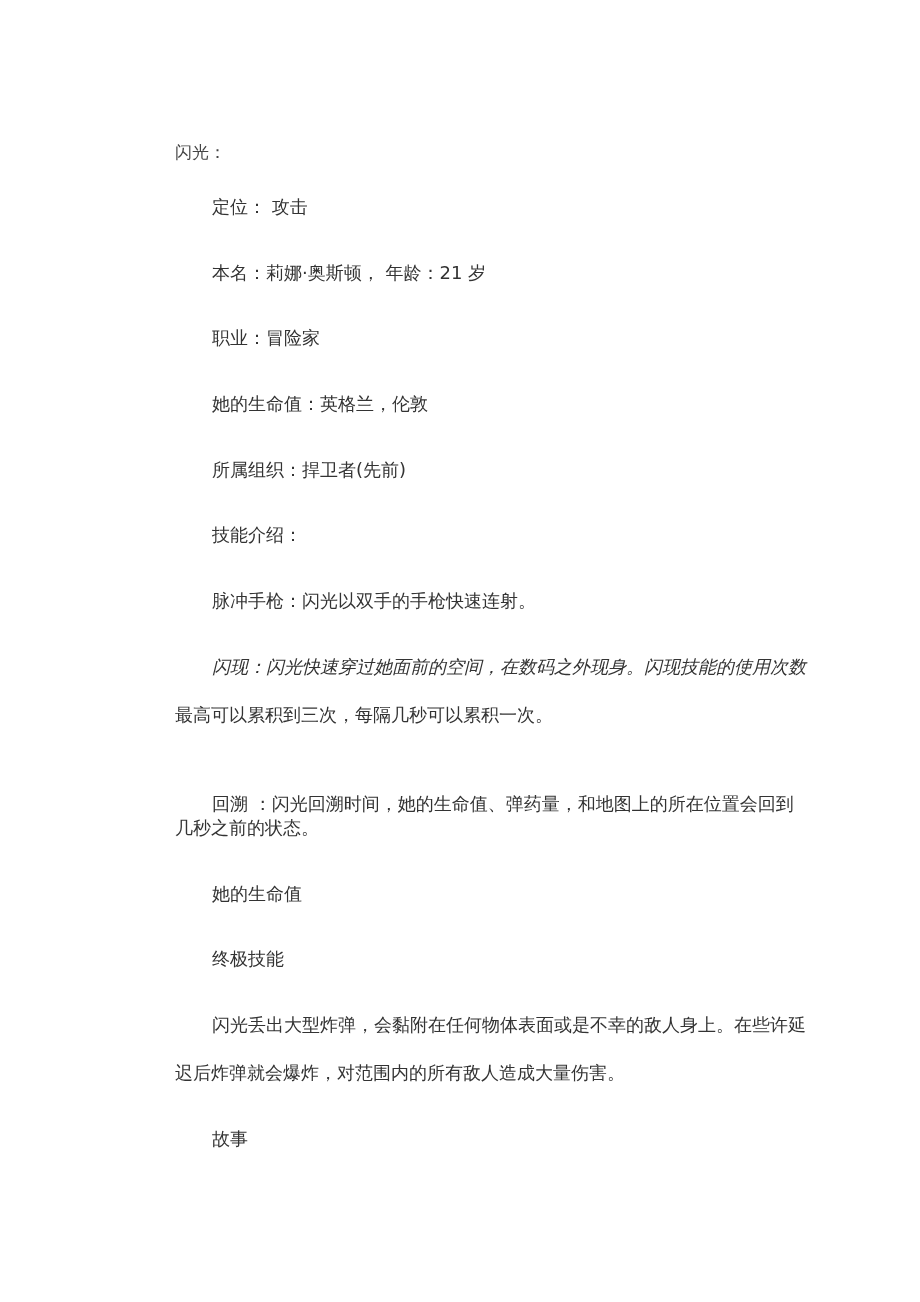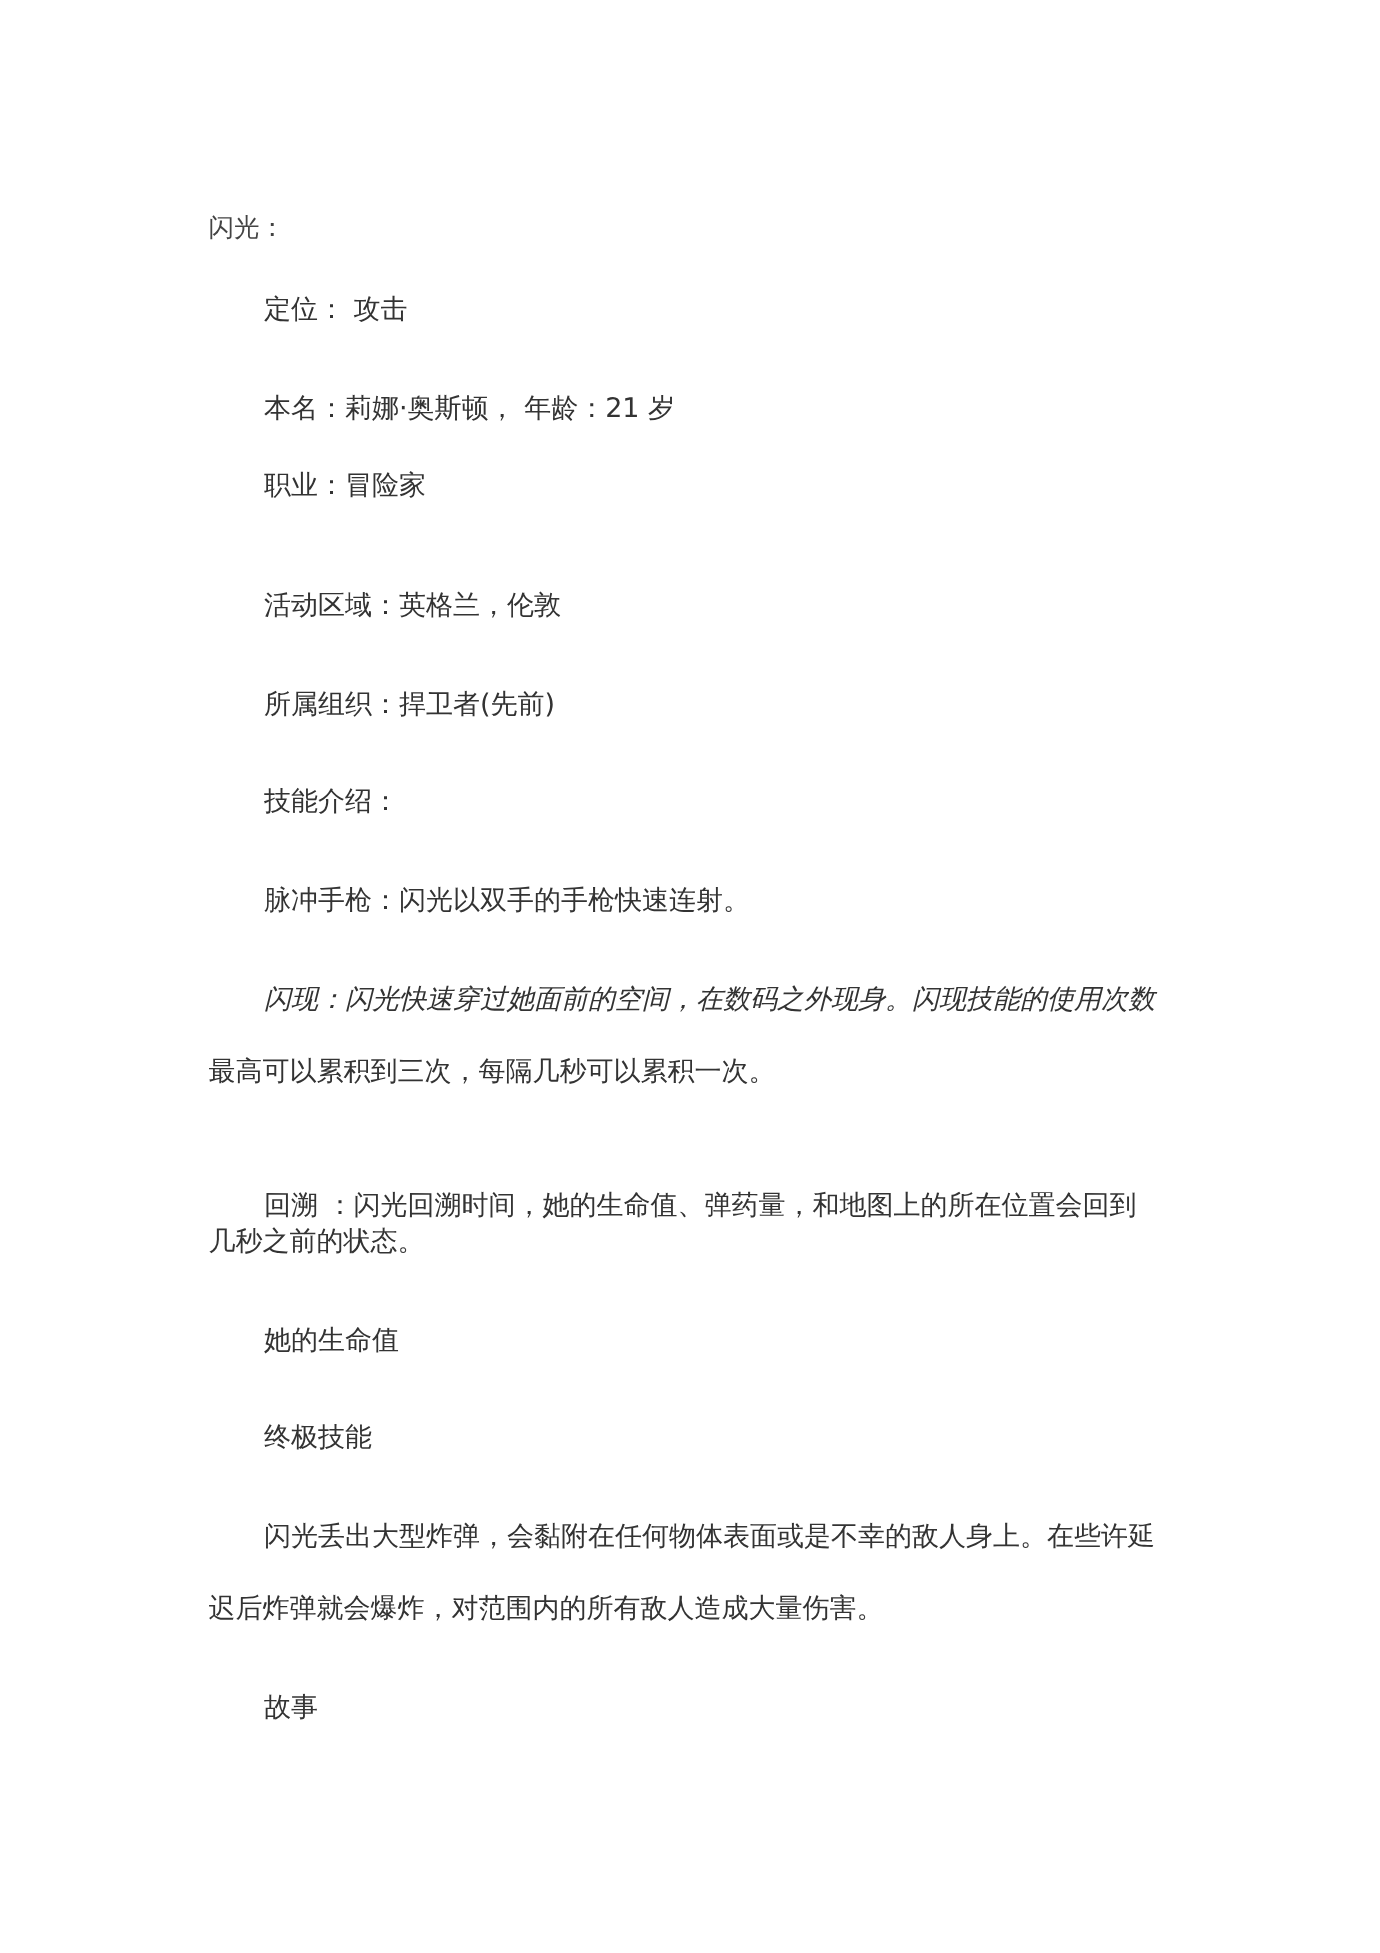--- a/index.html
+++ b/index.html
@@ -1,33 +1,33 @@
 <!DOCTYPE html>
 <html><head>
 <meta charset="utf-8">
 <style>
   html, body { margin: 0; padding: 0; background: #ffffff; }
   body { width: 920px; height: 1302px; position: relative; overflow: hidden;
          font-family: "DejaVu Sans", "Liberation Sans", sans-serif; color: #333333; }
-  .line { position: absolute; white-space: nowrap; font-size: 18px; line-height: 22px; }
+  .line { position: absolute; white-space: nowrap; font-size: 18px; line-height: 22px; margin-left: 36px; }
   .title { font-family: "DejaVu Serif", "Liberation Serif", serif; color: #444; font-size: 17px; }
   .bold { font-weight: normal; }
   .ind { left: 176px; }
   .noind { left: 139px; }
 </style>
 </head>
 <body>
 
 <div>
   <div class="line title noind" style="top:141px;">闪光：</div>
 
   <div class="line ind" style="top:196px;">定位：  攻击</div>
   <div class="line ind" style="top:262px;">本名：莉娜·奥斯顿，  年龄：21 岁</div>
-  <div class="line ind" style="top:313px;">职业：冒险家</div>
-  <div class="line ind" style="top:393px;">活动区域：英格兰，伦敦</div>
+  <div class="line ind" style="top:327px;">职业：冒险家</div>
+  <div class="line ind" style="top:393px;">她的生命值：英格兰，伦敦</div>
   <div class="line ind" style="top:459px;">所属组织：捍卫者(先前)</div>
 
   <div class="line ind bold" style="top:524px;">技能介绍：</div>
 
   <div class="line ind" style="top:590px;">脉冲手枪：闪光以双手的手枪快速连射。</div>
   <div class="line ind" style="top:656px;font-style:italic;">闪现：闪光快速穿过她面前的空间，在数码之外现身。闪现技能的使用次数</div>
   <div class="line noind" style="top:704px;">最高可以累积到三次，每隔几秒可以累积一次。</div>
   <div class="line ind" style="top:793px;">回溯  ：闪光回溯时间，她的生命值、弹药量，和地图上的所在位置会回到</div>
   <div class="line noind" style="top:817px;">几秒之前的状态。</div>
   <div class="line ind" style="top:883px;">她的生命值</div>

